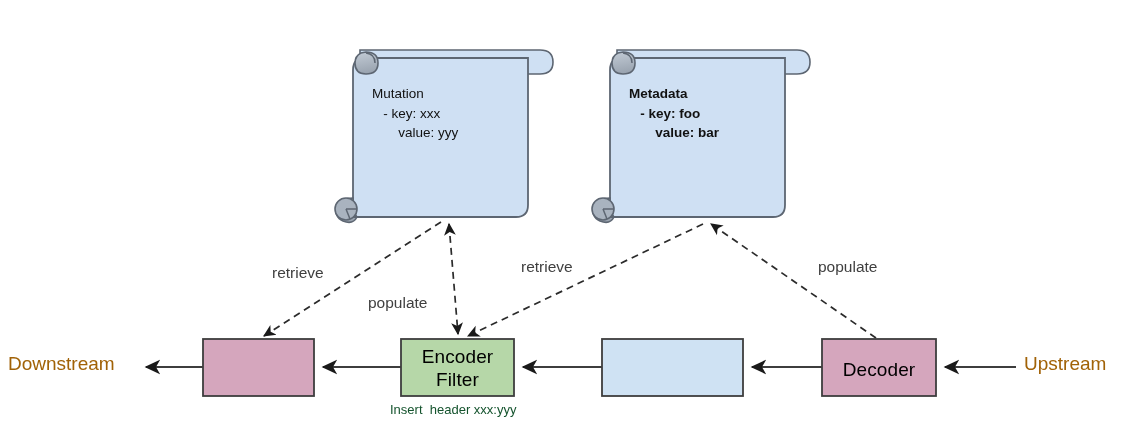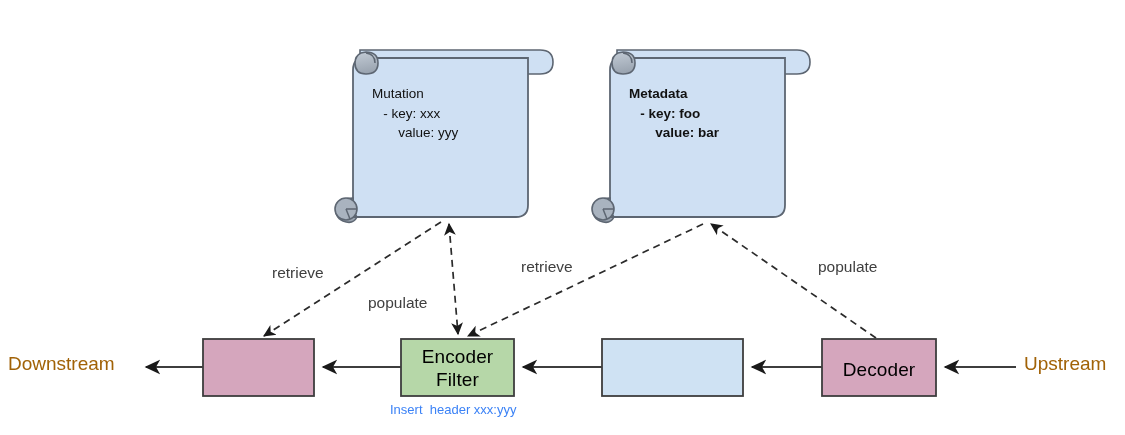--- a/index.html
+++ b/index.html
@@ -54,21 +54,21 @@
   }
   .endpoint-label {
     position: absolute;
     color: #a16207;
     font-size: 19px;
     line-height: 22px;
     white-space: nowrap;
   }
   .caption {
     position: absolute;
-    color: #3b82f6;
+    color: #14532d;
     font-size: 13px;
     line-height: 16px;
     white-space: pre;
   }
   .clip-row {
     position: absolute;
     color: #4a4a6a;
     font-size: 13px;
     line-height: 16px;
     white-space: pre;

